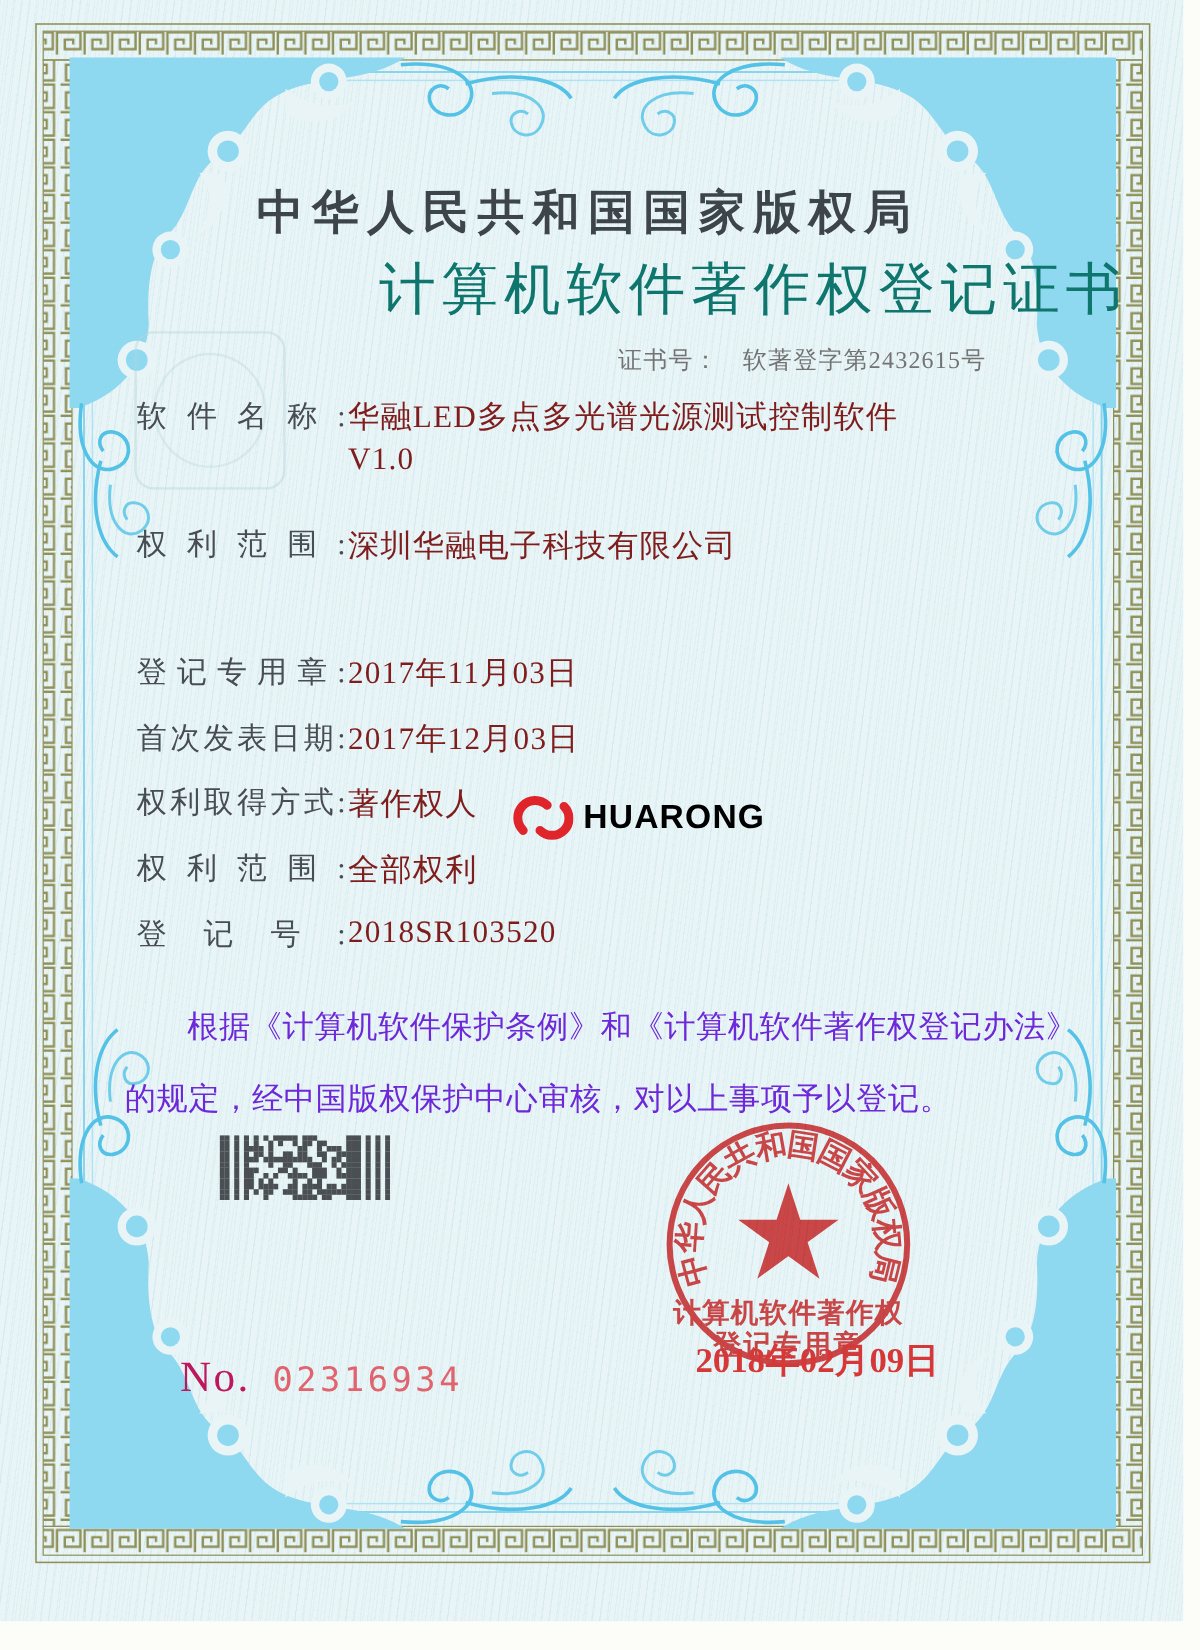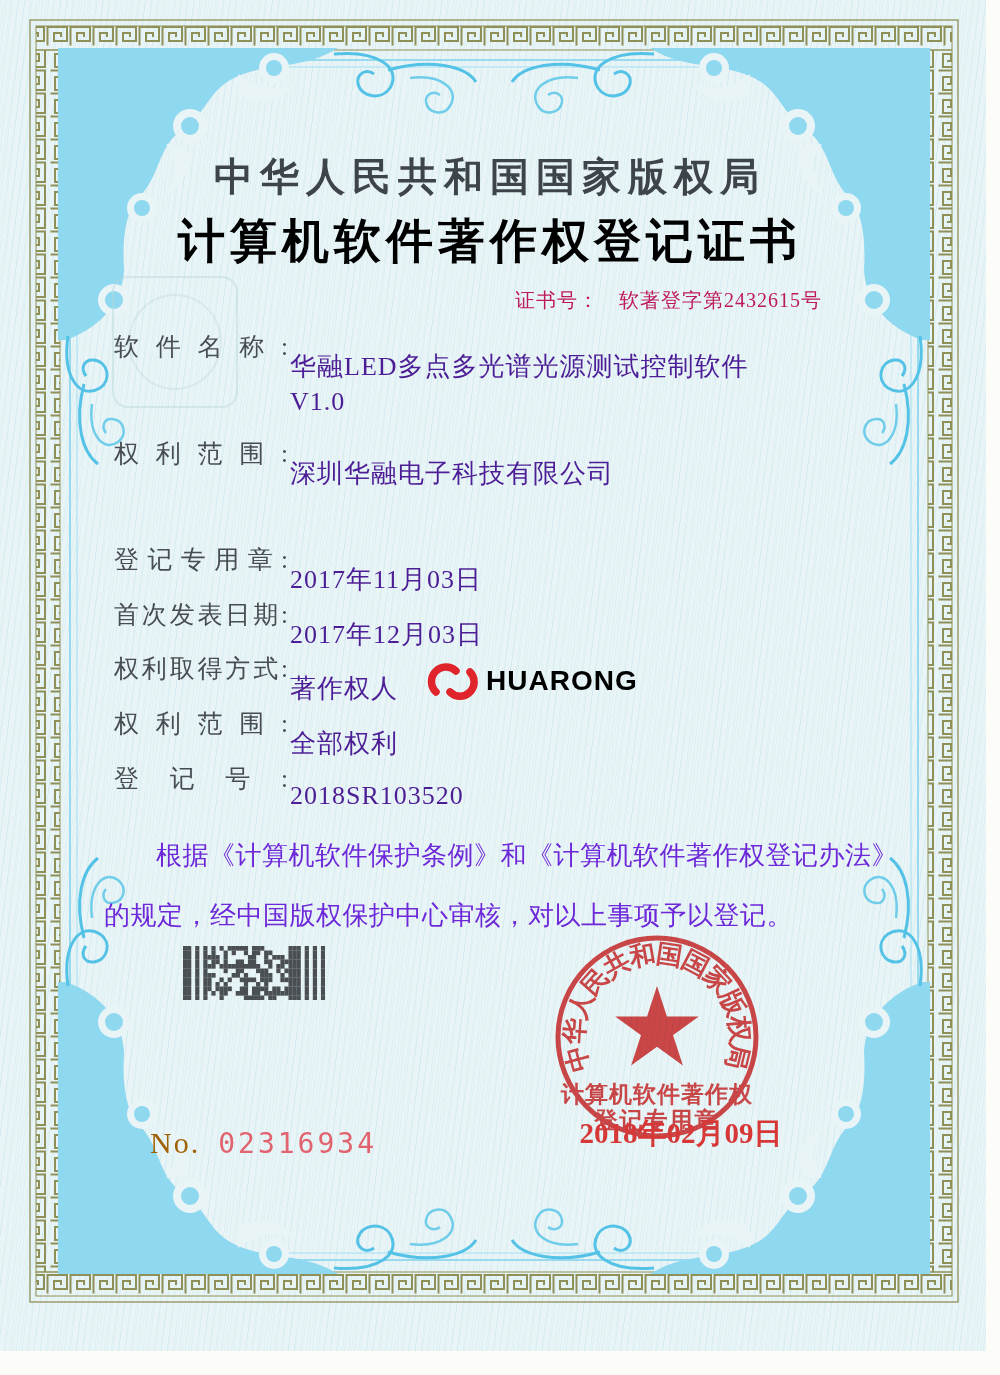--- a/index.html
+++ b/index.html
@@ -18,35 +18,35 @@
   .paper-edge-right{position:absolute;left:986px;top:0;width:14px;height:1375px;background:#fcfcf9;}
   .paper-edge-bottom{position:absolute;left:0;top:1351px;width:1000px;height:24px;background:#fcfcf9;}
   .border-svg{position:absolute;left:0;top:0;}
 
   .abs{position:absolute;}
   .doc-authority{
     left:40px;top:150px;width:900px;text-align:center;
     font-size:39px;font-weight:700;letter-spacing:7px;color:#3e454a;
   }
   .doc-title{
-    left:40px;top:210px;width:900px;text-align:center;
-    font-size:47px;font-weight:700;letter-spacing:5px;color:#000000;
+    left:40px;top:210px;width:900px;text-align:right;
+    font-size:47px;font-weight:400;letter-spacing:5px;color:#0f766e;
   }
   .cert-no-line{
     left:100px;top:287px;width:722px;text-align:right;
-    font-size:20px;color:#be185d;letter-spacing:1px;
+    font-size:20px;color:#737373;letter-spacing:1px;
   }
   .cert-no-line .val{margin-left:14px;}
   .field-label{
     left:114px;width:174px;text-align:justify;text-align-last:justify;
     font-size:25px;color:#474d52;
   }
   .field-value{
     left:290px;width:620px;
-    font-size:26px;color:#4c1d95;letter-spacing:1px;margin-top:19px;
+    font-size:26px;color:#7f1d1d;letter-spacing:1px;
   }
   .statement{
     left:104px;top:826px;width:800px;
     font-size:26px;color:#6d28d9;line-height:2.32;text-indent:2em;letter-spacing:.5px;
   }
   .watermark-emboss{
     left:112px;top:276px;width:122px;height:128px;
     border:2px solid rgba(185,212,218,.45);border-radius:16px;
   }
   .watermark-emboss .inner{
@@ -60,21 +60,21 @@
     font-family:"Liberation Sans","DejaVu Sans",sans-serif;
     font-size:28px;font-weight:700;color:#000000;letter-spacing:1px;
   }
   .barcode-wrap{left:183px;top:946px;}
   .seal-wrap{left:540px;top:924px;mix-blend-mode:multiply;opacity:.93;}
   .seal-date{
     left:566px;top:1114px;width:230px;text-align:center;
     font-size:29px;font-weight:700;color:#d63838;letter-spacing:0px;
   }
   .serial-line{left:150px;top:1126px;display:flex;align-items:baseline;}
-  .serial-label{font-size:30px;color:#a16207;letter-spacing:2px;}
+  .serial-label{font-size:36px;color:#be185d;letter-spacing:2px;}
   .serial-number{
     margin-left:18px;font-family:"DejaVu Sans Mono","Liberation Mono",monospace;
     font-size:28px;color:#e0636e;letter-spacing:3px;
   }
 </style>
 </head>
 <body>
 
 <div class="page"></div>
 <div class="paper-edge-right"></div>

